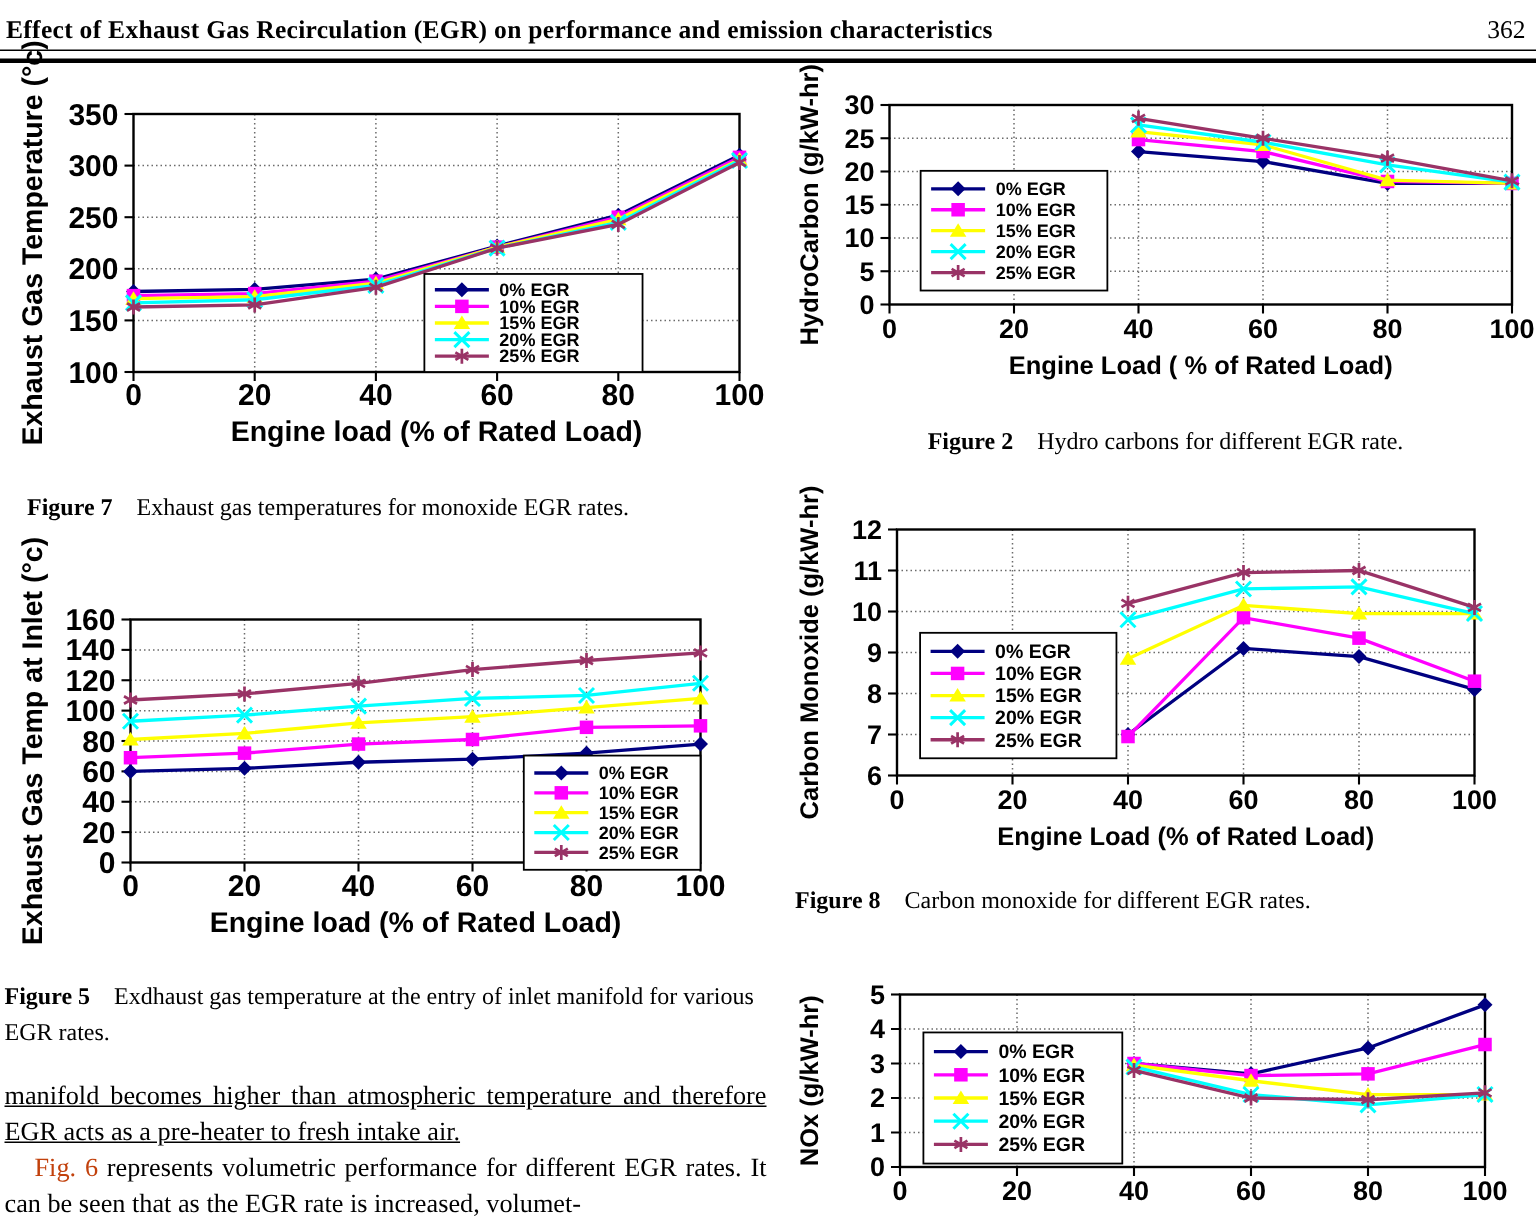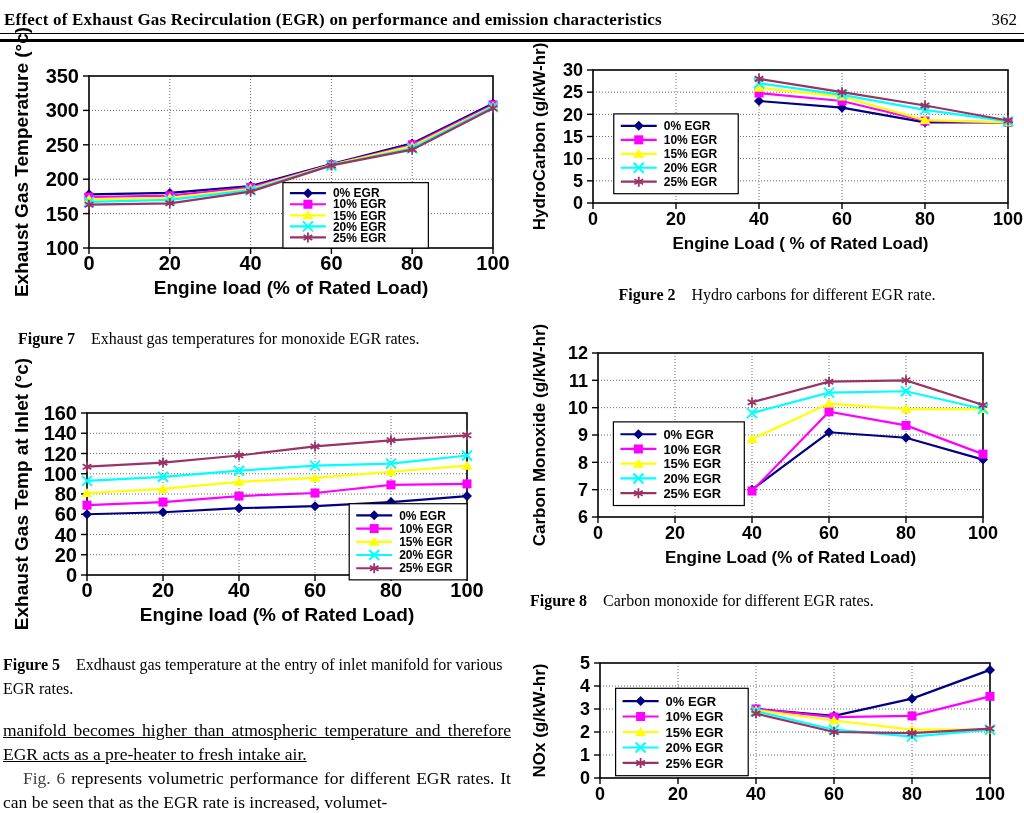--- a/index.html
+++ b/index.html
@@ -257,21 +257,21 @@
       <line x1="346.2" y1="182.25" x2="382.2" y2="182.25" stroke="#993366" stroke-width="2.2"></line>
       <path d="M364.2 187.25L364.2 177.25M359.87 184.75L368.53 179.75M368.53 184.75L359.87 179.75" stroke="#993366" stroke-width="1.8" fill="none"></path>
       <text class="legtext" x="389.2" y="186.45" font-size="12">25% EGR</text>
     </g>
   </svg>
 <div class="caption" id="caption-fig5">
   <span class="figlabel">Figure 5</span><span>Exdhaust gas temperature at the entry of inlet manifold for various EGR rates.</span>
 </div>
 
 <p class="bodytext" id="para1">manifold becomes higher than atmospheric temperature and therefore EGR acts as a pre-heater to fresh intake air.</p>
-<p class="bodytext" id="para2"><span class="fig-link" style="color: #404040;">Fig. 6</span><span> represents volumetric performance for different EGR rates. It can be seen that as the EGR rate is increased, volumet-</span></p>
+<p class="bodytext" id="para2"><span class="fig-link" style="color: #c2410c;">Fig. 6</span><span> represents volumetric performance for different EGR rates. It can be seen that as the EGR rate is increased, volumet-</span></p>
 
 <svg class="chart" id="chart-fig7" width="494" height="215" viewBox="0 0 494 215">
     <line class="grid" x1="63" y1="123.83" x2="478" y2="123.83"></line>
     <line class="grid" x1="63" y1="101.67" x2="478" y2="101.67"></line>
     <line class="grid" x1="63" y1="79.5" x2="478" y2="79.5"></line>
     <line class="grid" x1="63" y1="57.33" x2="478" y2="57.33"></line>
     <line class="grid" x1="63" y1="35.17" x2="478" y2="35.17"></line>
     <line class="grid" x1="146" y1="13" x2="146" y2="146"></line>
     <line class="grid" x1="229" y1="13" x2="229" y2="146"></line>
     <line class="grid" x1="312" y1="13" x2="312" y2="146"></line>

